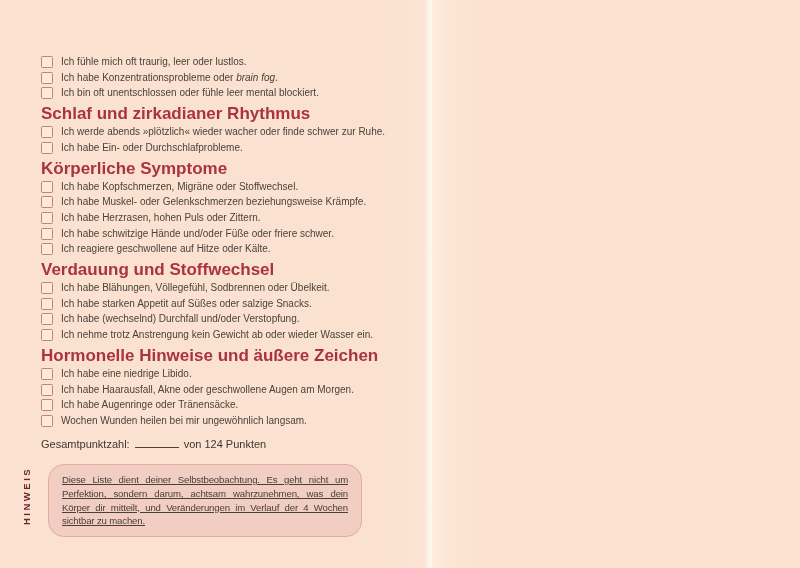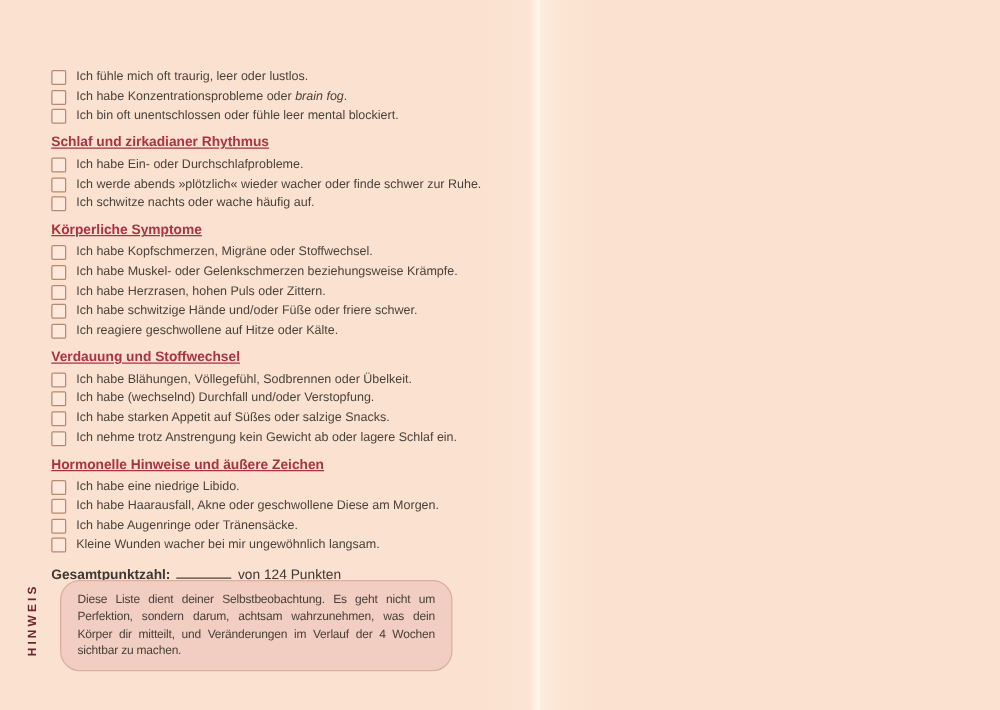--- a/index.html
+++ b/index.html
@@ -14,27 +14,27 @@
   .page-right{left:432px;width:368px;background:linear-gradient(90deg,#fdecdf 0%,#fce5d3 5%,#fbe2d0 14%);}
   .gutter{position:absolute;left:424px;top:0;width:16px;height:568px;
     background:linear-gradient(90deg,rgba(255,252,247,0) 0%,rgba(255,251,245,.85) 45%,rgba(209,164,142,.18) 72%,rgba(209,164,142,0) 100%);}
 
   
   .left-content{position:absolute;left:41px;top:56px;width:362px;}
   .check-item{display:flex;align-items:flex-start;margin-bottom:3.6px;}
   .cb{flex:none;width:10px;height:10px;border:1px solid #b9886e;border-radius:1.5px;margin:0 8px 0 0;background:rgba(255,255,255,.25);}
   .ci-text{font-size:10px;line-height:11px;color:#4a423a;}
   .ci-text em{font-style:italic;}
-  .group-title{font-size:11px;line-height:12px;font-weight:bold;color:#a93340;margin:9px 0 6px 0;text-decoration:underline;}
+  .group-title{font-size:17px;line-height:12px;font-weight:bold;color:#a93340;margin:9px 0 6px 0;}
   .total-row{margin-top:10px;font-size:11px;color:#3f3731;}
-  .total-label{font-weight:bold;}
+  .total-label{font-weight:normal;}
   .blank-line{display:inline-block;width:44px;border-bottom:1.2px solid #4a423a;height:10px;margin:0 5px;vertical-align:baseline;}
   .hinweis-box{position:absolute;left:48px;top:464px;width:314px;box-sizing:border-box;
     background:#f1cec1;border:1px solid #dcae9c;border-radius:16px;padding:8px 13px;
-    font-size:9.6px;line-height:13.8px;text-align:justify;color:#49403a;letter-spacing:-0.15px;}
+    font-size:9.6px;line-height:13.8px;text-align:justify;color:#49403a;letter-spacing:-0.15px;text-decoration:underline;}
   .hinweis-label{position:absolute;left:18px;top:464px;height:64px;width:16px;
     display:flex;align-items:center;justify-content:center;
     writing-mode:vertical-rl;transform:rotate(180deg);
     font-size:9.5px;font-weight:bold;letter-spacing:2.5px;color:#6f2430;}
 </style>
 </head>
 <body>
 
 <div class="page page-left">
   <div class="left-content">
@@ -48,29 +48,25 @@
       <span class="ci-text"><span>Ich habe Konzentrationsprobleme oder </span><em>brain fog</em><span>.</span></span>
     </div>
     <div class="check-item">
       <span class="cb"></span>
       <span class="ci-text">Ich bin oft unentschlossen oder fühle leer mental blockiert.</span>
     </div>
 
     <div class="group-title">Schlaf und zirkadianer Rhythmus</div>
     <div class="check-item">
       <span class="cb"></span>
-      <span class="ci-text">Ich habe Ein- oder Durchschlafprobleme.</span>
-    </div>
-    <div class="check-item">
-      <span class="cb"></span>
       <span class="ci-text">Ich werde abends »plötzlich« wieder wacher oder finde schwer zur Ruhe.</span>
     </div>
     <div class="check-item">
       <span class="cb"></span>
-      <span class="ci-text">Ich schwitze nachts oder wache häufig auf.</span>
+      <span class="ci-text">Ich habe Ein- oder Durchschlafprobleme.</span>
     </div>
 
     <div class="group-title">Körperliche Symptome</div>
     <div class="check-item">
       <span class="cb"></span>
       <span class="ci-text">Ich habe Kopfschmerzen, Migräne oder Stoffwechsel.</span>
     </div>
     <div class="check-item">
       <span class="cb"></span>
       <span class="ci-text">Ich habe Muskel- oder Gelenkschmerzen beziehungsweise Krämpfe.</span>
@@ -88,47 +84,47 @@
       <span class="ci-text">Ich reagiere geschwollene auf Hitze oder Kälte.</span>
     </div>
 
     <div class="group-title">Verdauung und Stoffwechsel</div>
     <div class="check-item">
       <span class="cb"></span>
       <span class="ci-text">Ich habe Blähungen, Völlegefühl, Sodbrennen oder Übelkeit.</span>
     </div>
     <div class="check-item">
       <span class="cb"></span>
+      <span class="ci-text">Ich habe starken Appetit auf Süßes oder salzige Snacks.</span>
+    </div>
+    <div class="check-item">
+      <span class="cb"></span>
       <span class="ci-text">Ich habe (wechselnd) Durchfall und/oder Verstopfung.</span>
     </div>
     <div class="check-item">
       <span class="cb"></span>
-      <span class="ci-text">Ich habe starken Appetit auf Süßes oder salzige Snacks.</span>
-    </div>
-    <div class="check-item">
-      <span class="cb"></span>
-      <span class="ci-text">Ich nehme trotz Anstrengung kein Gewicht ab oder lagere Schlaf ein.</span>
+      <span class="ci-text">Ich nehme trotz Anstrengung kein Gewicht ab oder wieder Wasser ein.</span>
     </div>
 
     <div class="group-title">Hormonelle Hinweise und äußere Zeichen</div>
     <div class="check-item">
       <span class="cb"></span>
       <span class="ci-text">Ich habe eine niedrige Libido.</span>
     </div>
     <div class="check-item">
       <span class="cb"></span>
-      <span class="ci-text">Ich habe Haarausfall, Akne oder geschwollene Diese am Morgen.</span>
+      <span class="ci-text">Ich habe Haarausfall, Akne oder geschwollene Augen am Morgen.</span>
     </div>
     <div class="check-item">
       <span class="cb"></span>
       <span class="ci-text">Ich habe Augenringe oder Tränensäcke.</span>
     </div>
     <div class="check-item">
       <span class="cb"></span>
-      <span class="ci-text">Kleine Wunden wacher bei mir ungewöhnlich langsam.</span>
+      <span class="ci-text">Wochen Wunden heilen bei mir ungewöhnlich langsam.</span>
     </div>
 
     <div class="total-row">
       <span class="total-label">Gesamtpunktzahl:</span><span class="blank-line"></span><span>von 124 Punkten</span>
     </div>
   </div>
 
   <div class="hinweis-label">HINWEIS</div>
   <div class="hinweis-box">Diese Liste dient deiner Selbstbeobachtung. Es geht nicht um Perfektion, sondern darum, achtsam wahrzunehmen, was dein Körper dir mitteilt, und Veränderungen im Verlauf der 4 Wochen sichtbar zu machen.</div>
 </div>

